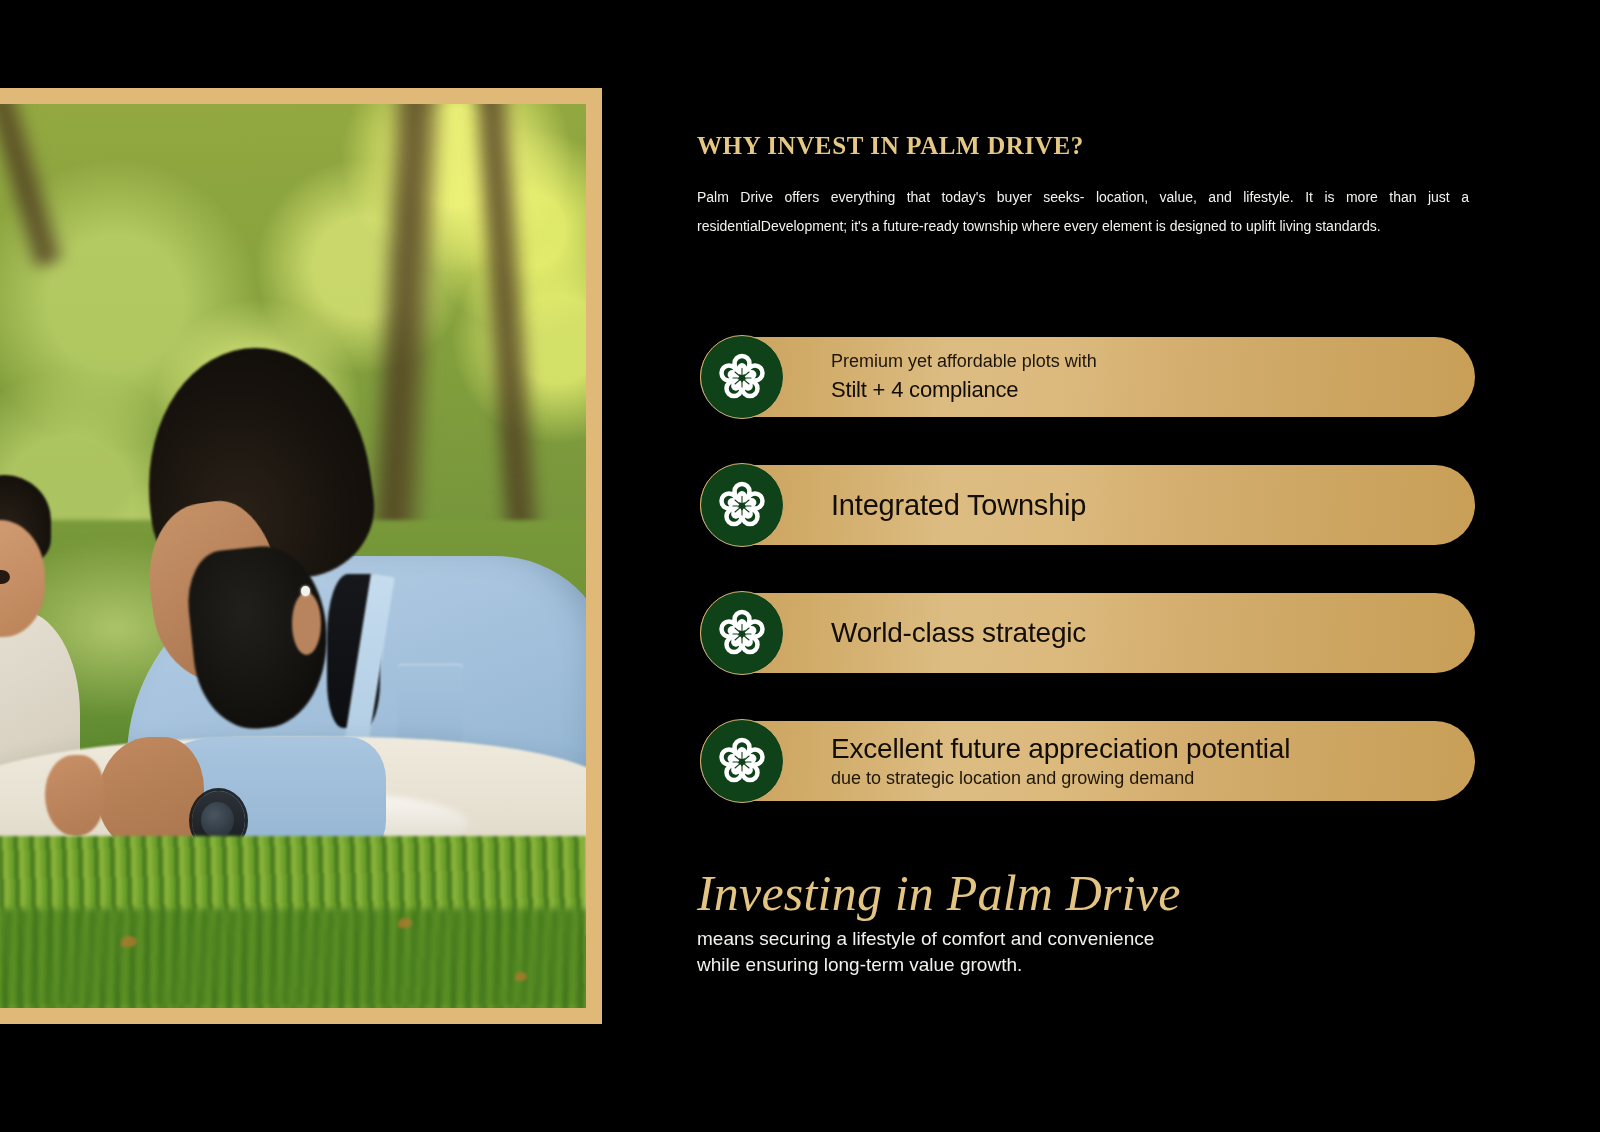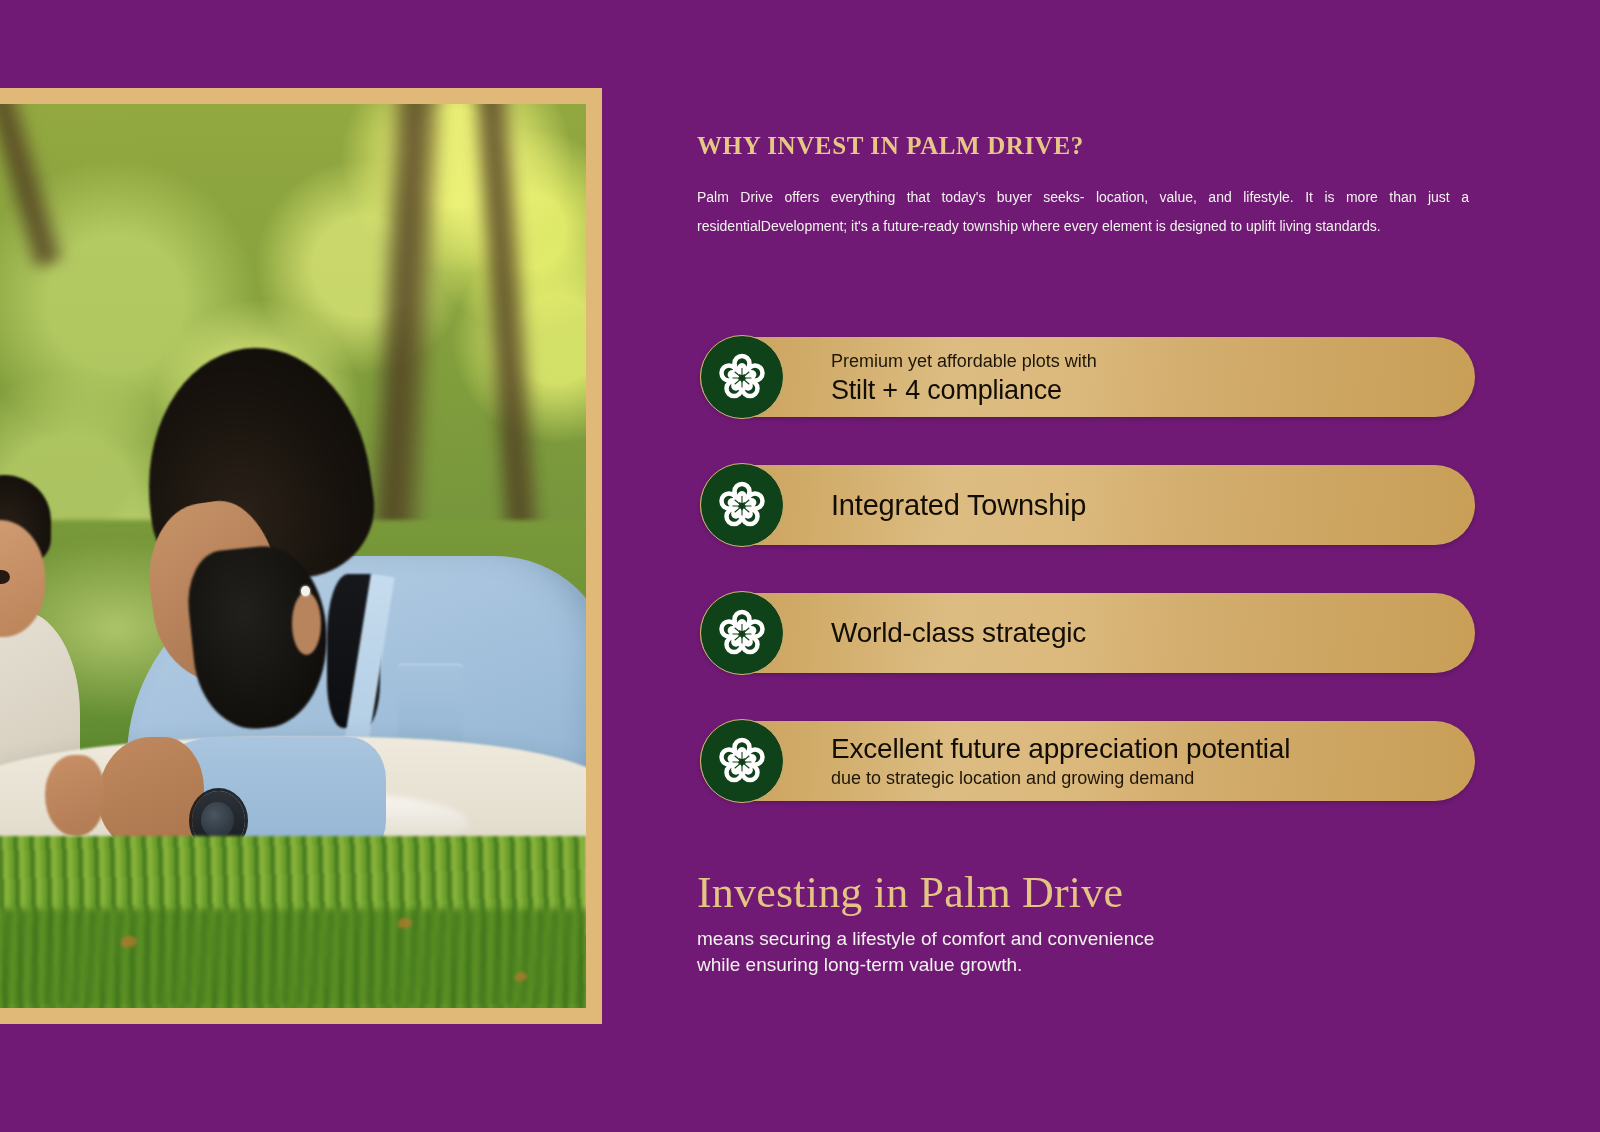--- a/index.html
+++ b/index.html
@@ -2,21 +2,21 @@
 <html><head>
 <meta charset="utf-8">
 <style>
   * { margin:0; padding:0; box-sizing:border-box; }
   html, body {
     width:1600px; height:1132px;
     background:#093a09;
     font-family:"Liberation Sans", sans-serif;
     overflow:hidden;
   }
-  .page { position:relative; width:1600px; height:1132px; background:#701a75; }
+  .page { position:relative; width:1600px; height:1132px; background:#000000; }
 
   
   .photo-frame{
     position:absolute; left:-18px; top:88px;
     width:620px; height:936px;
     background:#e0b978;
     padding:16px;
   }
   .photo{
     position:relative; width:100%; height:100%;
@@ -207,31 +207,31 @@
   .pill-icon{
     position:absolute; left:0px; top:-2px;
     width:84px; height:84px; border-radius:50%;
     background:#10421a;
     border:1.5px solid #d5b273;
     display:flex; align-items:center; justify-content:center;
     flex:none;
   }
   .pill-text{ margin-left:131px; color:#1a1208; }
   .pill-lead{ font-size:18px; line-height:24px; color:#1f1608; }
-  .pill-title{ font-size:27px; line-height:34px; color:#120d05; letter-spacing:-.2px; }
+  .pill-title{ font-size:22px; line-height:34px; color:#120d05; letter-spacing:-.2px; }
   .pill-sub{ font-size:18px; line-height:24px; color:#1f1608; }
   .p1 .pill-text{ margin-top:2px; }
   .p2 .pill-title{ font-size:29px; }
   .p3 .pill-title{ font-size:28px; }
   .p4 .pill-title{ font-size:28px; }
 
   .closing{ position:absolute; left:0px; top:864px; width:800px; }
   .closing-head{
     font-family:"Liberation Serif", serif;
-    font-size:44px; line-height:58px; color:#e4c482; letter-spacing:.2px;
+    font-size:50px; line-height:58px; color:#e4c482; letter-spacing:.2px;font-style:italic;
   }
   .closing-sub{
     margin-top:4px; color:#f2f2ec; font-size:19px; line-height:26px;
   }
 </style>
 </head>
 <body>
 
 <div class="page">
 

